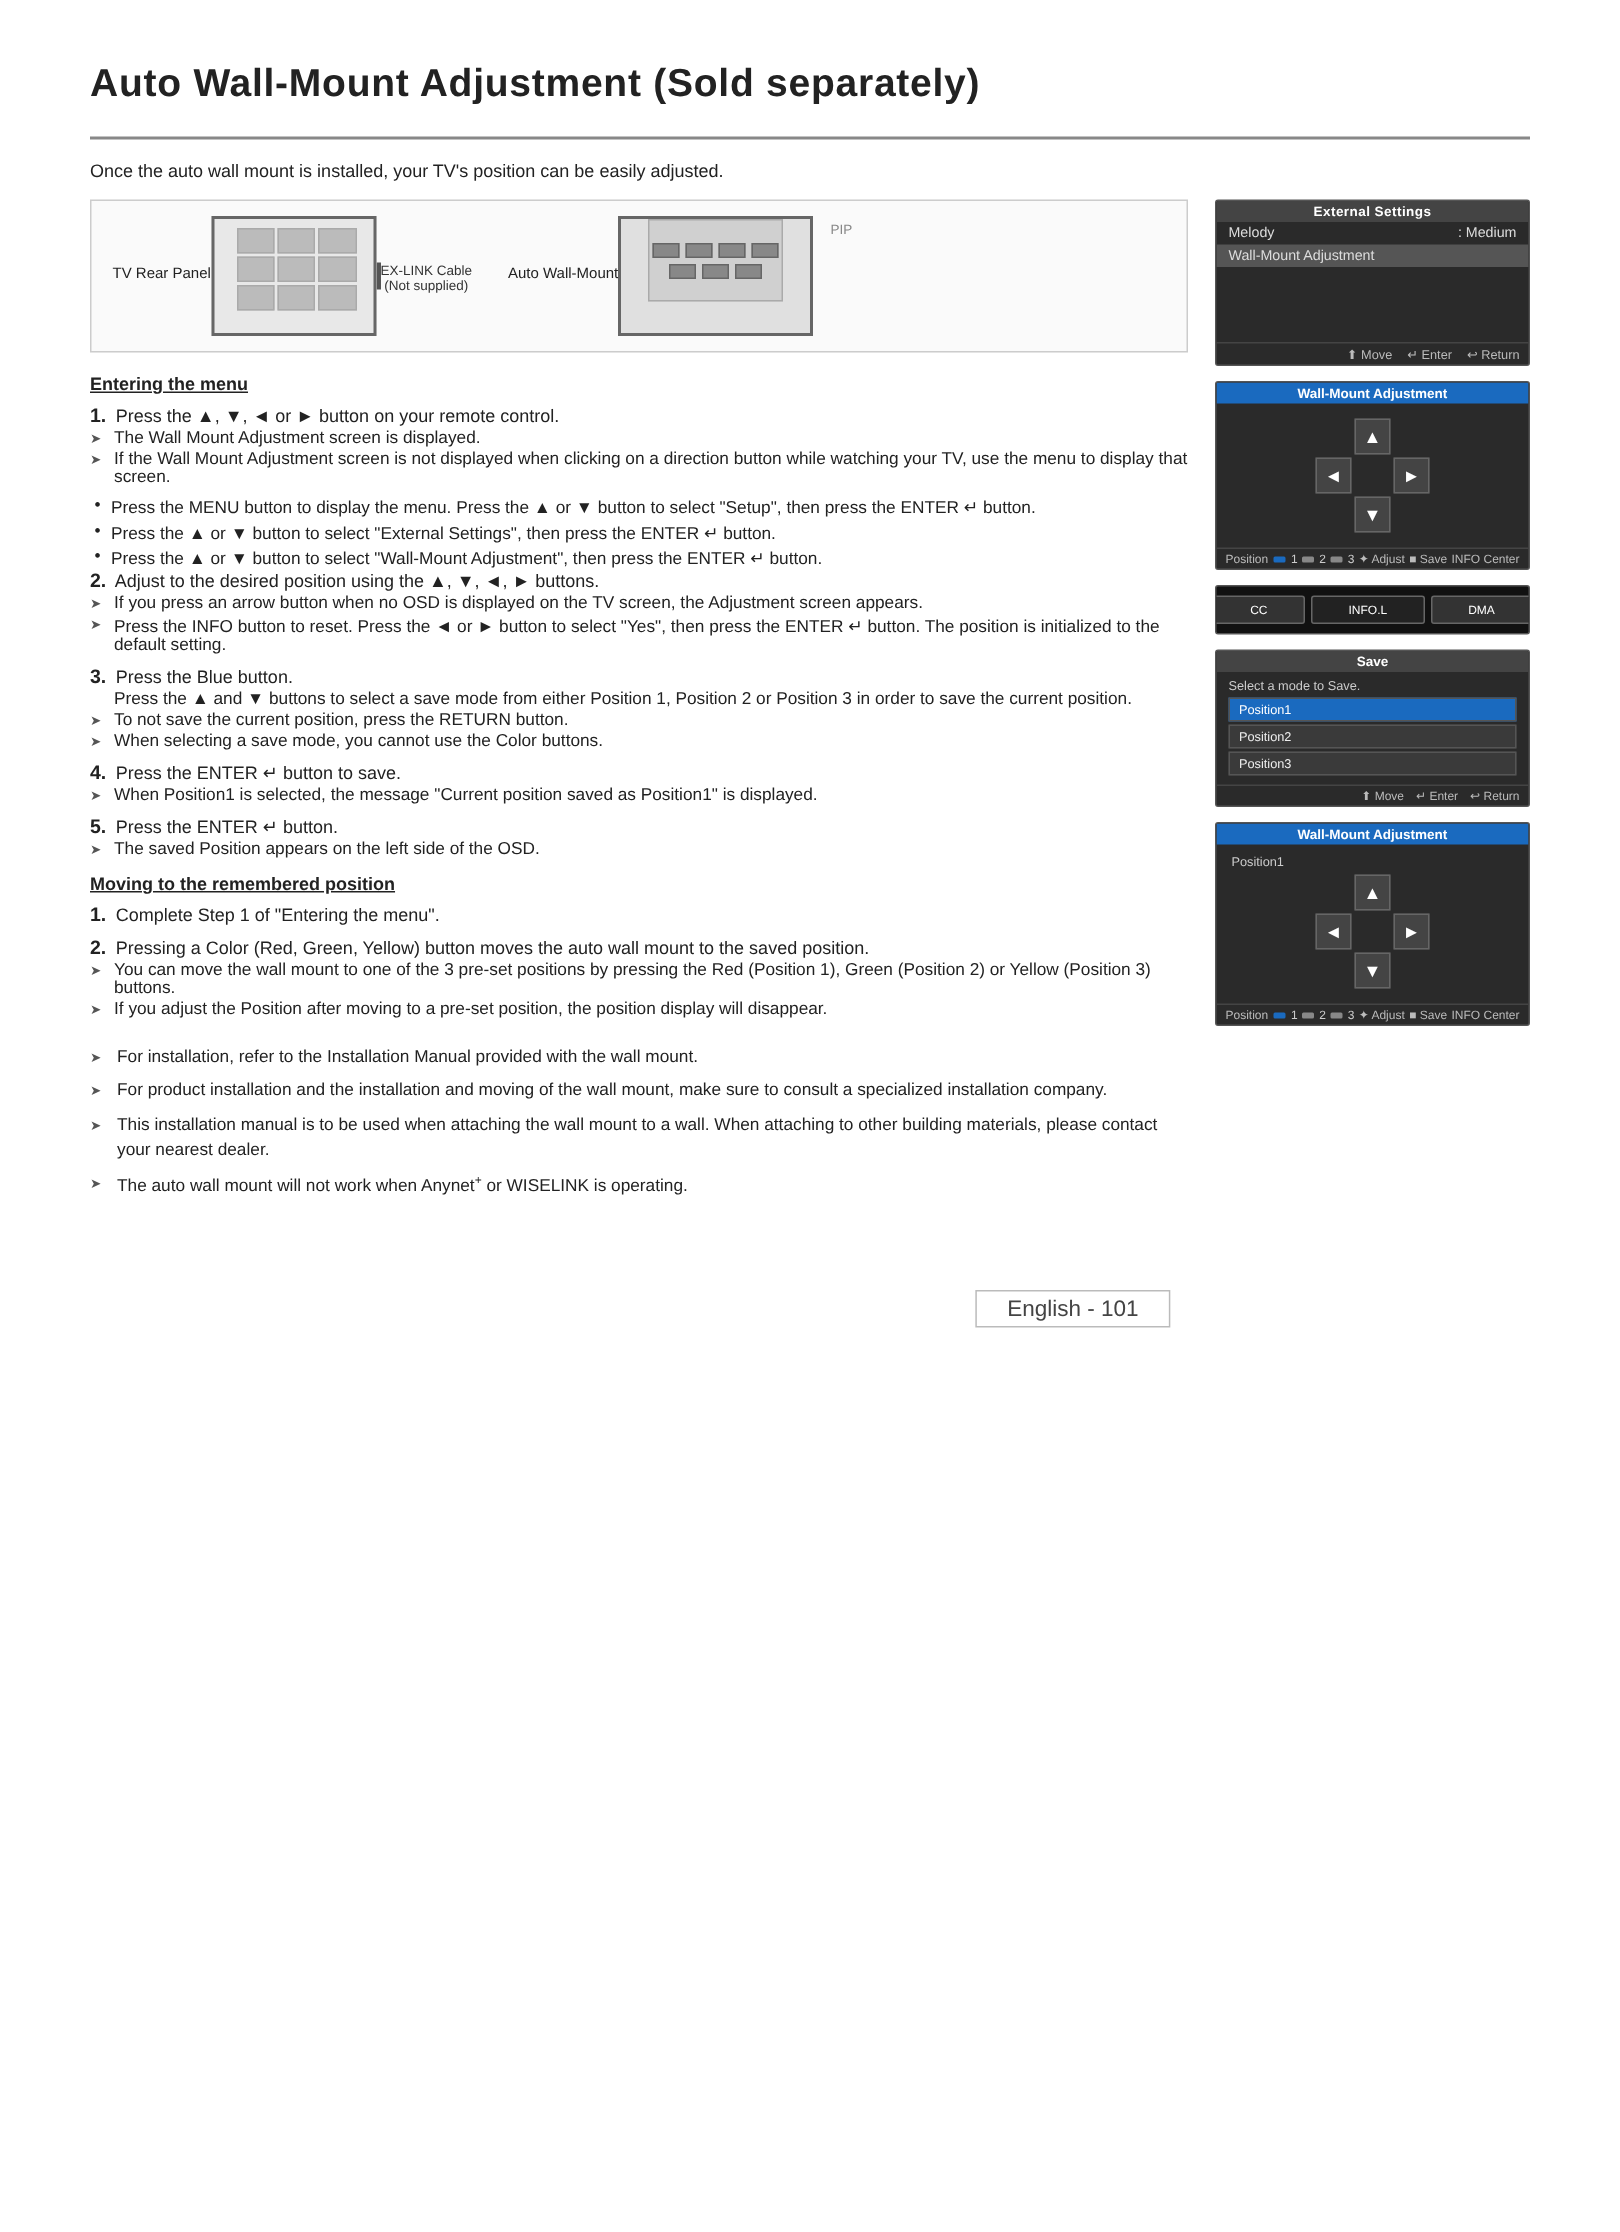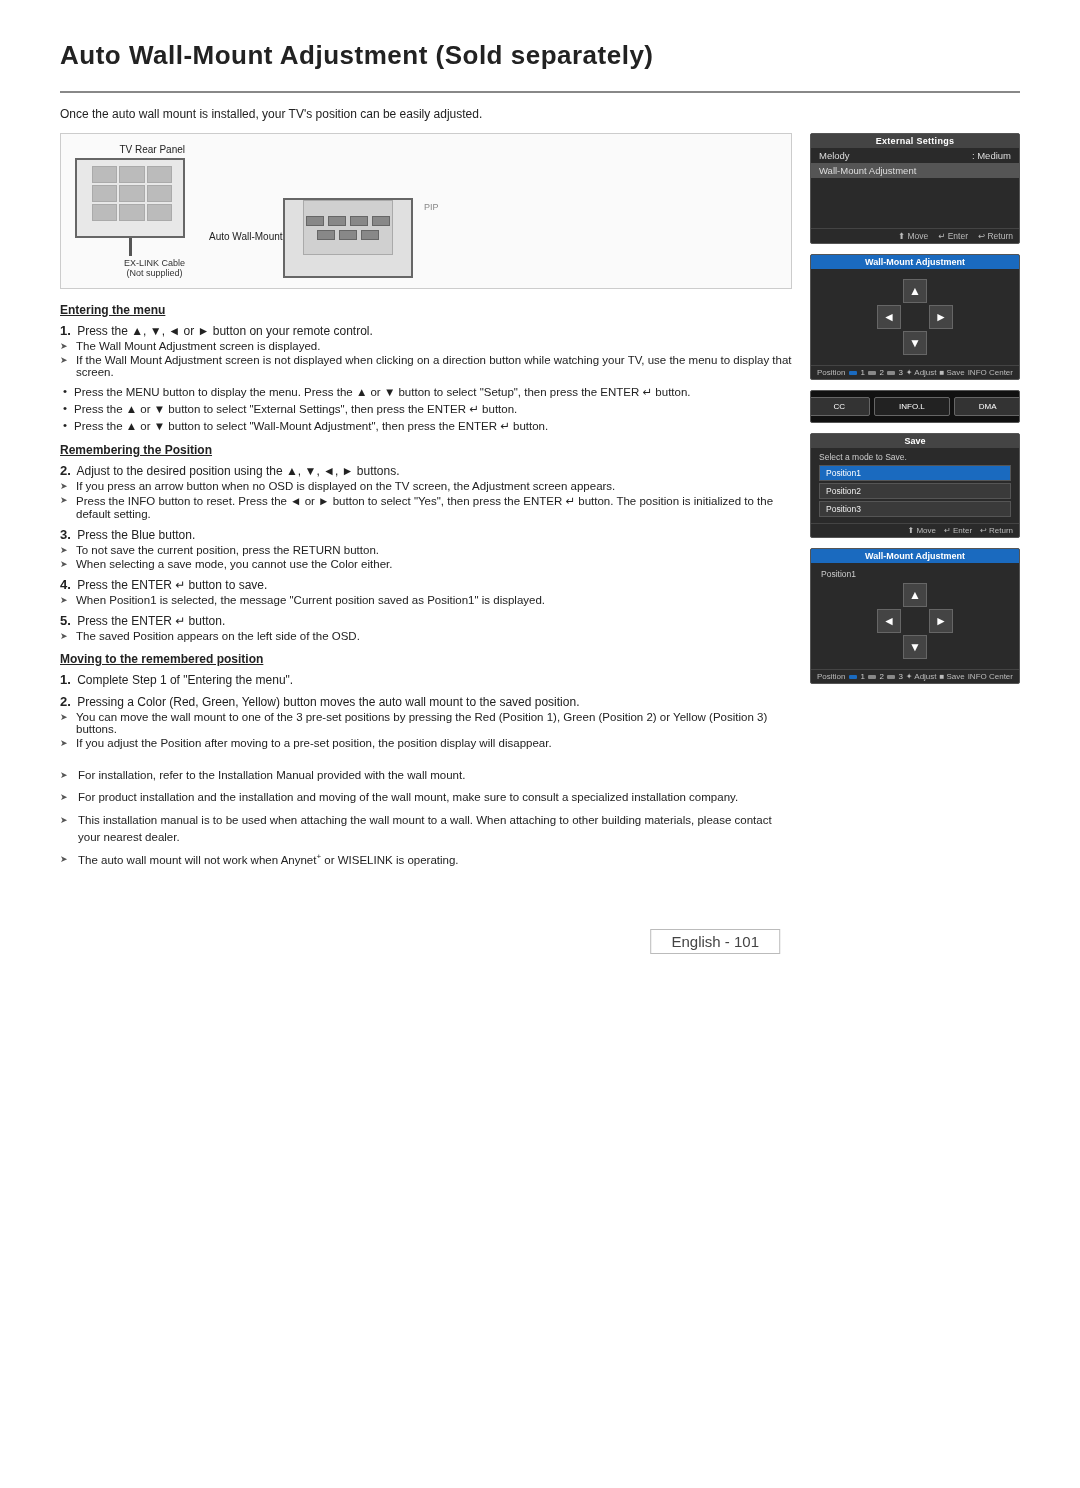--- a/index.html
+++ b/index.html
@@ -44,22 +44,22 @@
       border: 1px solid #ccc;
       padding: 10px 14px 10px 14px;
       margin-bottom: 14px;
       display: flex;
       gap: 24px;
       align-items: flex-end;
       background: #fafafa;
     }
     .diagram-tv {
       display: flex;
-      flex-direction: column;
-      align-items: flex-end;
+      flex-direction: row;
+      align-items: center;
       font-size: 10px;
     }
     .tv-label { font-size: 10px; margin-bottom: 3px; }
     .tv-box {
       border: 2px solid #666;
       width: 110px;
       height: 80px;
       background: #e8e8e8;
       display: flex;
       flex-direction: column;
@@ -434,33 +434,33 @@
         <span class="step-num">1.</span>
         <span>Press the ▲, ▼, ◄ or ► button on your remote control.</span>
         <div class="arrow-bullet">The Wall Mount Adjustment screen is displayed.</div>
         <div class="arrow-bullet">If the Wall Mount Adjustment screen is not displayed when clicking on a direction button while watching your TV, use the menu to display that screen.</div>
       </li>
     </ol>
     <div class="dot-bullet">Press the MENU button to display the menu. Press the ▲ or ▼ button to select "Setup", then press the ENTER ↵ button.</div>
     <div class="dot-bullet">Press the ▲ or ▼ button to select "External Settings", then press the ENTER ↵ button.</div>
     <div class="dot-bullet">Press the ▲ or ▼ button to select "Wall-Mount Adjustment", then press the ENTER ↵ button.</div>
 
-    <div class="section-title">Remembering the Position</div>
     <ol class="steps-list">
       <li style="margin-bottom:7px;">
         <span class="step-num">2.</span>
         <span>Adjust to the desired position using the ▲, ▼, ◄, ► buttons.</span>
         <div class="arrow-bullet">If you press an arrow button when no OSD is displayed on the TV screen, the Adjustment screen appears.</div>
         <div class="arrow-bullet">Press the INFO button to reset. Press the ◄ or ► button to select "Yes", then press the ENTER ↵ button. The position is initialized to the default setting.</div>
       </li>
       <li style="margin-bottom:7px;">
         <span class="step-num">3.</span>
         <span>Press the Blue button.</span>
+        <div style="padding-left:16px; font-size:11.5px; margin-top:2px;">Press the ▲ and ▼ buttons to select a save mode from either Position 1, Position 2 or Position 3 in order to save the current position.</div>
         <div class="arrow-bullet">To not save the current position, press the RETURN button.</div>
-        <div class="arrow-bullet">When selecting a save mode, you cannot use the Color either.</div>
+        <div class="arrow-bullet">When selecting a save mode, you cannot use the Color buttons.</div>
       </li>
       <li style="margin-bottom:7px;">
         <span class="step-num">4.</span>
         <span>Press the ENTER ↵ button to save.</span>
         <div class="arrow-bullet">When Position1 is selected, the message "Current position saved as Position1" is displayed.</div>
       </li>
       <li style="margin-bottom:7px;">
         <span class="step-num">5.</span>
         <span>Press the ENTER ↵ button.</span>
         <div class="arrow-bullet">The saved Position appears on the left side of the OSD.</div>

